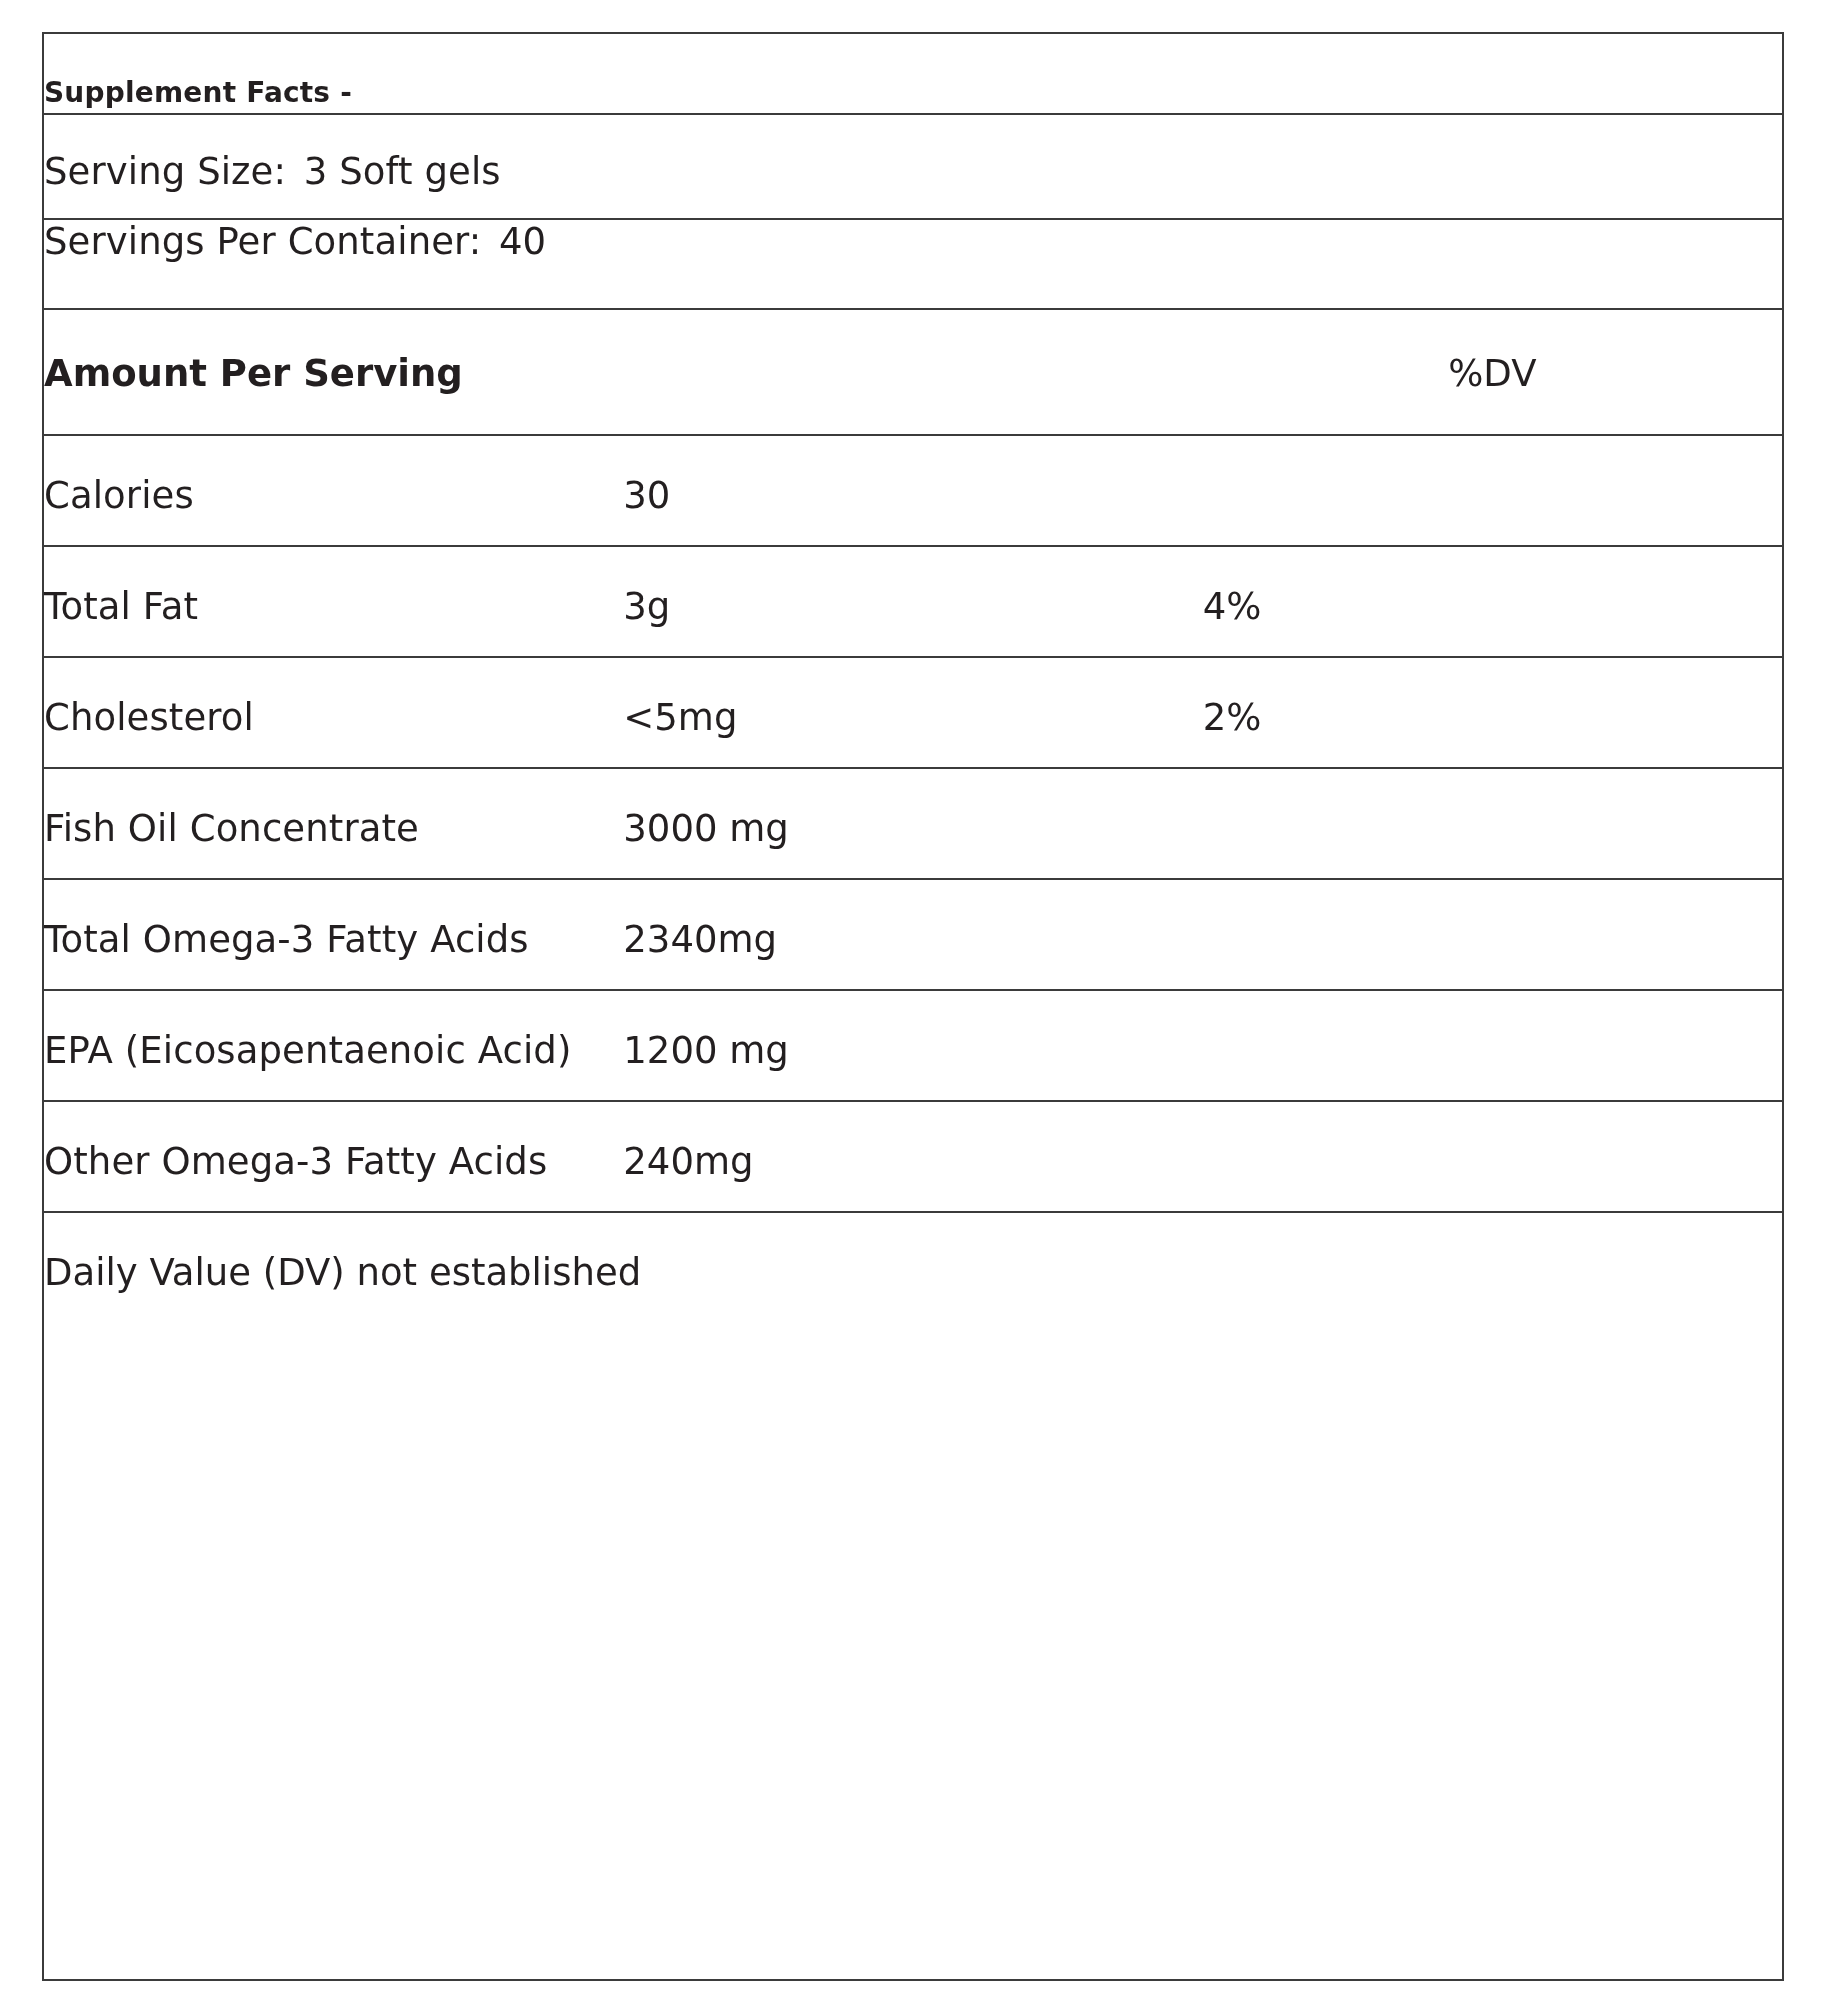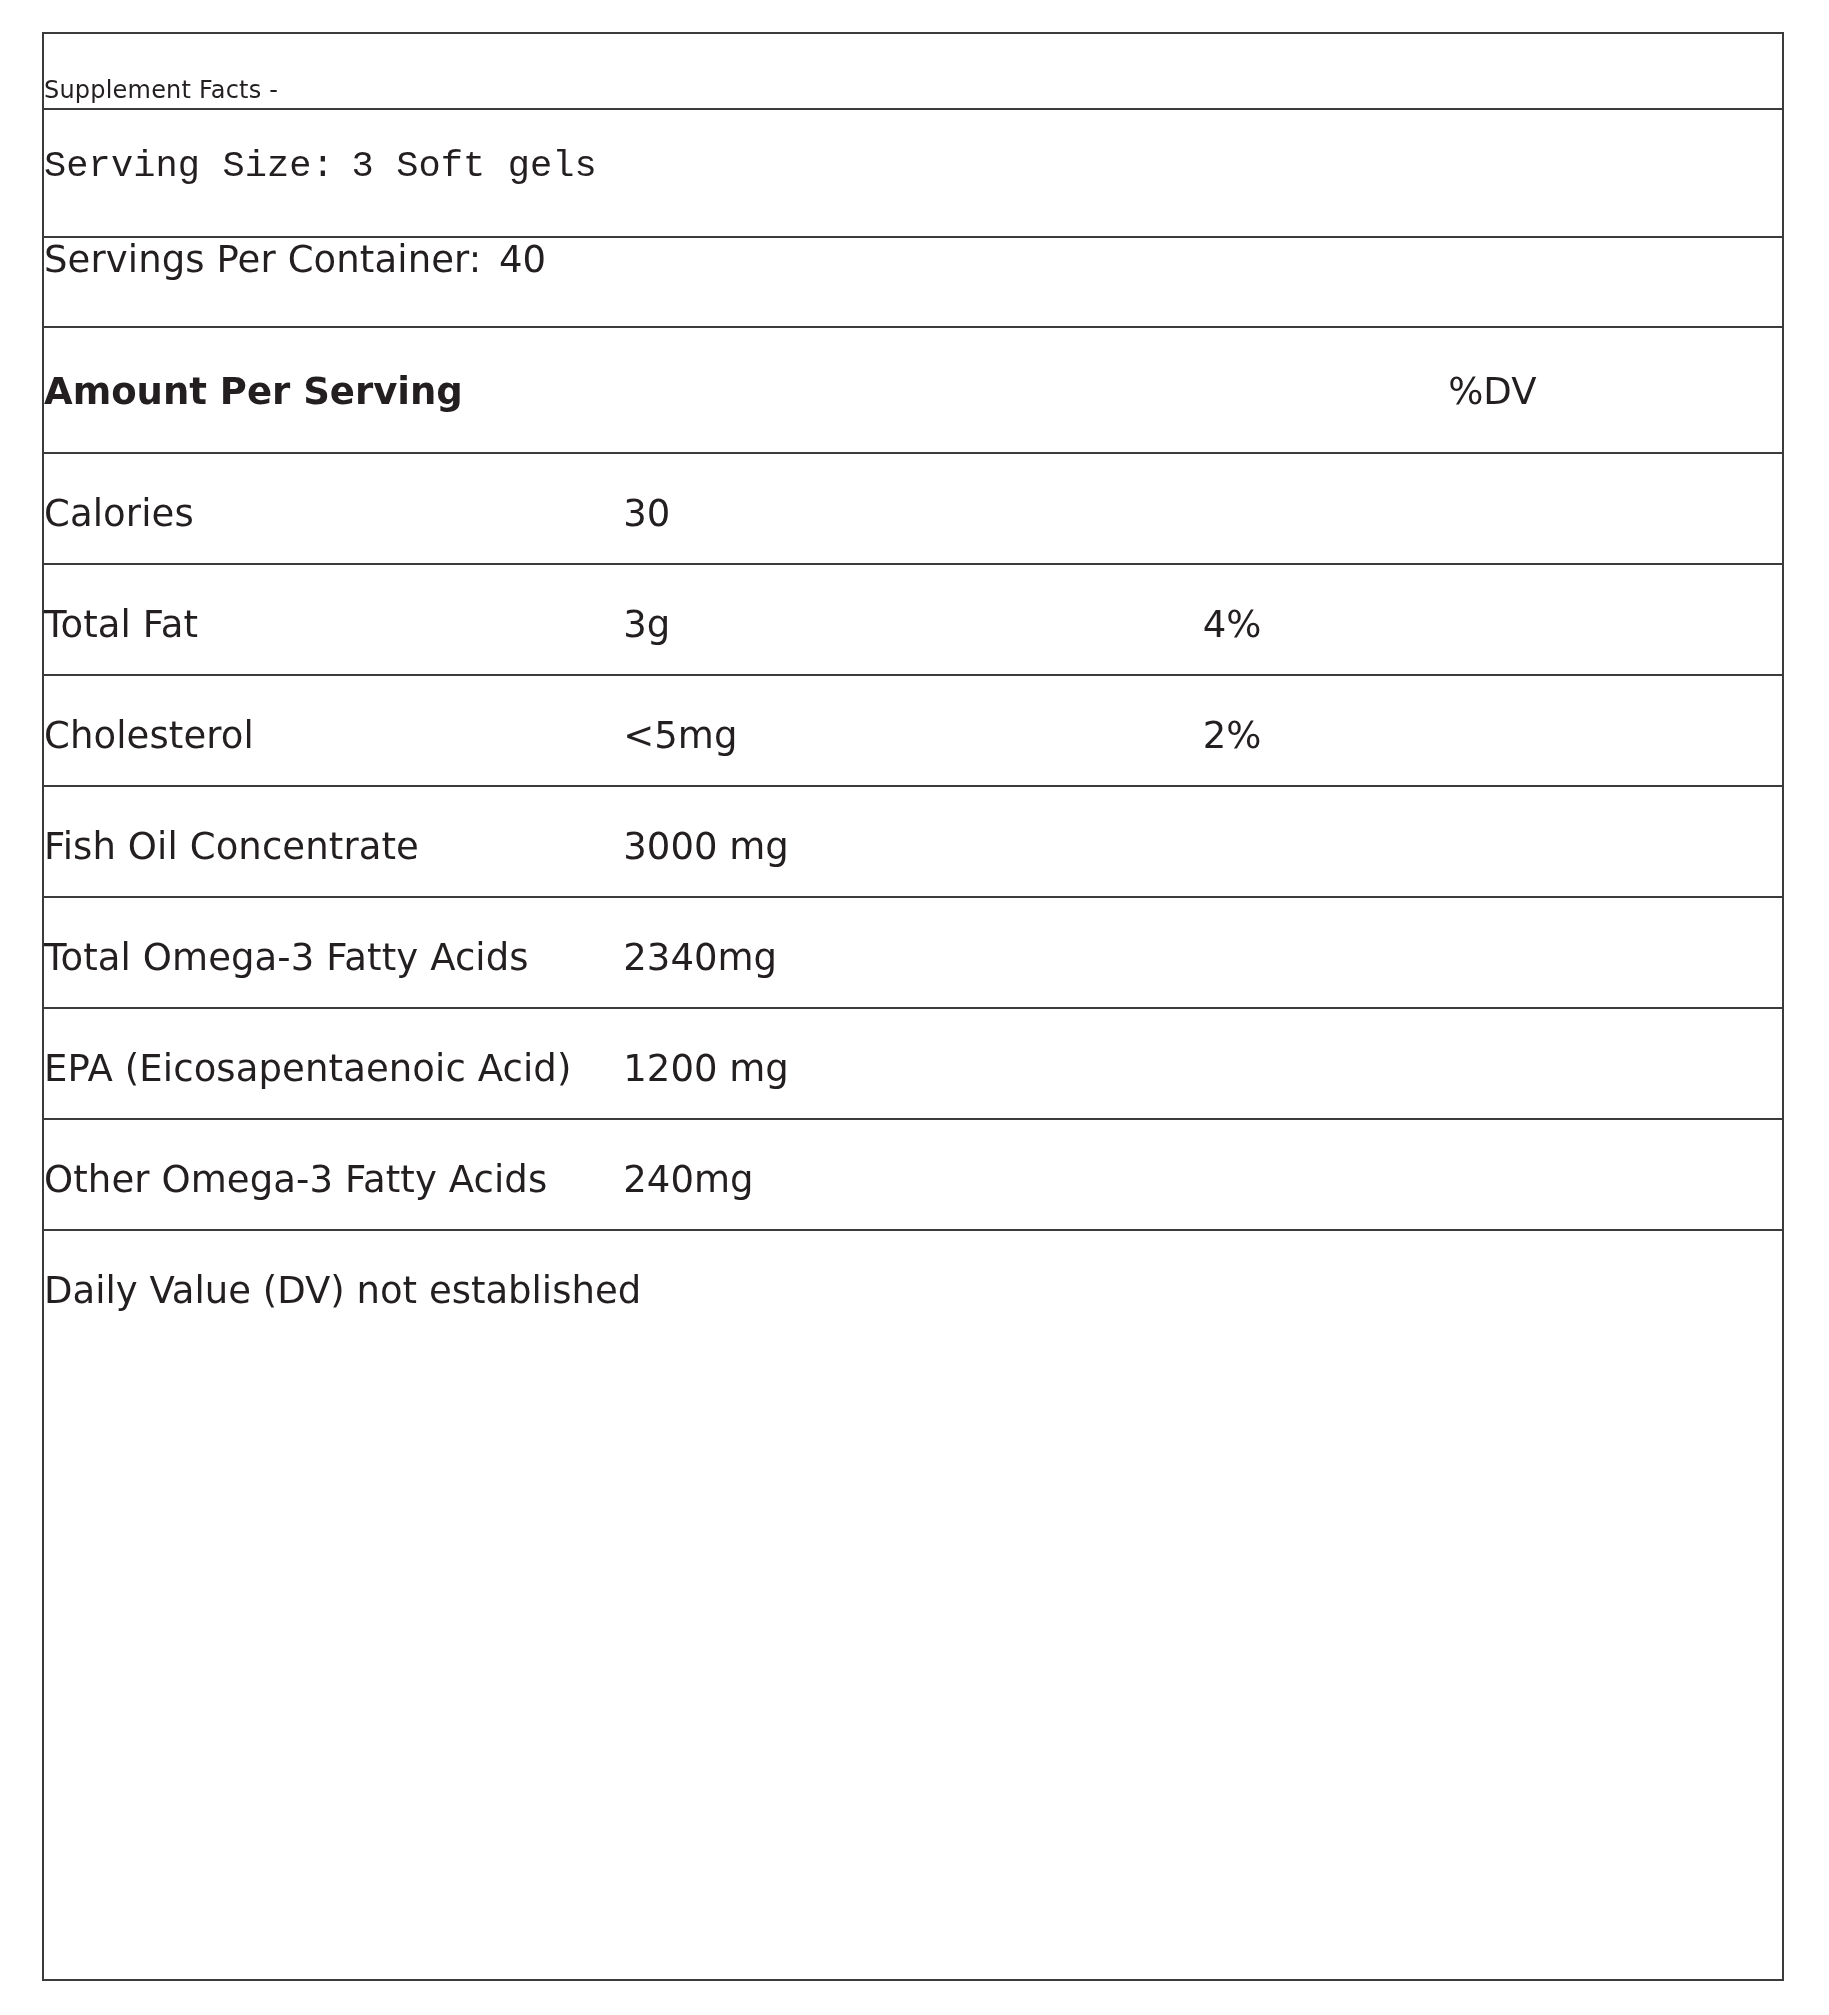--- a/index.html
+++ b/index.html
@@ -62,30 +62,29 @@
     font-size: 37px;
     font-weight: 400;
     padding-right: 6.8px;
   }
 
   .title-row td {
     padding-top: 42px;
     padding-bottom: 4px;
   }
   .title-text {
-    font-size: 24px;
-    font-weight: 400;
+    font-size: 28px;
+    font-weight: 700;
     padding-left: 36px;
     letter-spacing: 0.2px;
   }
 
   .serving-row td {
     padding-top: 35px;
-    padding-bottom: 49px;
-    font-family: Liberation Mono, monospace;
+    padding-bottom: 25px;
   }
   .spc-row td {
     padding-bottom: 45px;
   }
 
   .hdr-row td {
     padding-top: 42px;
     padding-bottom: 39px;
   }
   .hdr-label {

